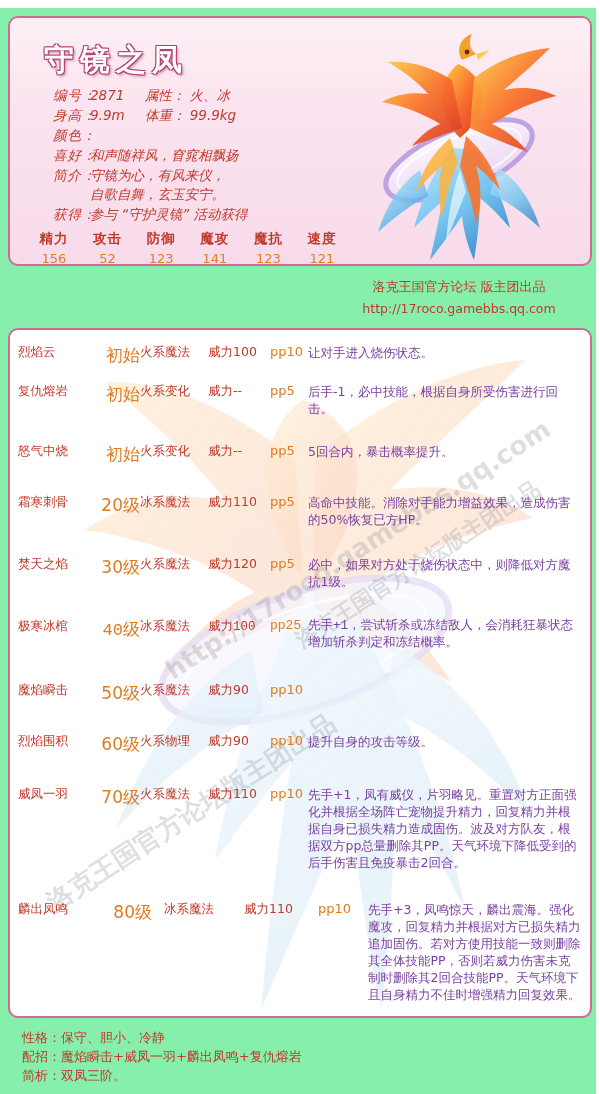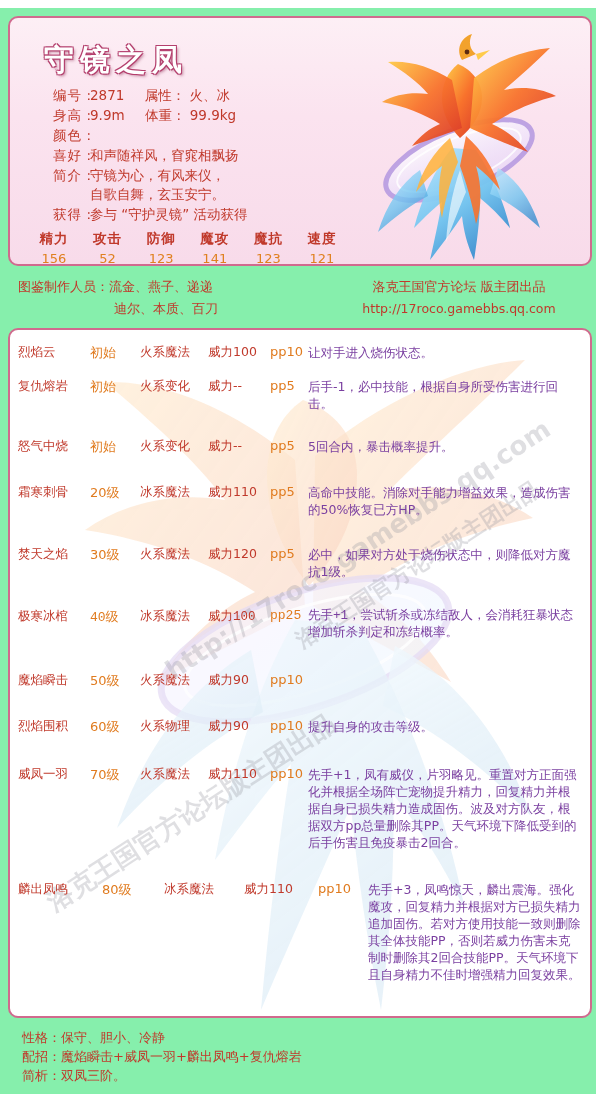--- a/index.html
+++ b/index.html
@@ -49,20 +49,21 @@
     font-family: "DejaVu Sans", "Liberation Sans", sans-serif;
   }
   .info-list {
     position: absolute;
     left: 14px;
     top: 68px;
     width: 330px;
     color: #c0392b;
     font-size: 13.5px;
     line-height: 19px;
+    font-style: italic;
   }
   .info-row {
     display: flex;
     margin-bottom: 1px;
     white-space: nowrap;
   }
   .info-label {
     width: 58px;
     text-align: right;
     color: #c0392b;
@@ -160,21 +161,21 @@
     background: #ffffff;
   }
   .skill-row {
     display: flex;
     align-items: flex-start;
     padding: 8px 0 8px 0;
     position: relative;
     z-index: 2;
   }
   .c-name  { width: 72px; padding-left: 8px; color: #c0392b; font-size: 12.5px; }
-  .c-lv    { width: 50px; color: #e07b1f; font-size: 13px; }
+  .c-lv    { width: 50px; color: #e07b1f; font-size: 17px; text-align: right; }
   .c-type  { width: 68px; color: #c0392b; font-size: 12.5px; }
   .c-pow   { width: 62px; color: #c0392b; font-size: 12.5px; }
   .c-pp    { width: 38px; color: #e07b1f; font-size: 13px; }
   .c-desc  { flex: 1; color: #7a3fa0; font-size: 12.5px; line-height: 17px; padding-right: 8px; }
 
   
   .wm-art {
     position: absolute;
     left: 55px;
     top: -10px;
@@ -354,24 +355,20 @@
                C198 82 176 92 158 104 C172 110 184 120 194 132 C168 122 148 114 136 108 Z" fill="url(#gFire)" opacity="0.95"></path>
 
       <path d="M132 116 C148 130 160 148 166 170 C158 160 150 152 142 146
                C148 166 148 186 142 204 C138 182 132 162 126 146 Z" fill="#f8722c" opacity="0.9"></path>
       <path d="M116 118 C100 132 88 150 82 172 C92 160 100 152 108 146
                C104 164 104 182 108 198 C112 176 118 156 124 142 Z" fill="#ffb13a" opacity="0.85"></path>
     </svg>
   </div>
 
   <div class="credits">
-    <div class="credits-left">
-      <span class="lbl">图鉴制作人员：</span><span class="names">流金、燕子、递递</span>
-      <span class="ln2">迪尔、本质、百刀</span>
-    </div>
     <div class="credits-right">
       <div>洛克王国官方论坛 版主团出品</div>
       <div class="url">http://17roco.gamebbs.qq.com</div>
     </div>
   </div>
 
   <div class="skill-box">
 
     <svg class="wm-art" viewBox="0 0 470 700">
       <defs>

